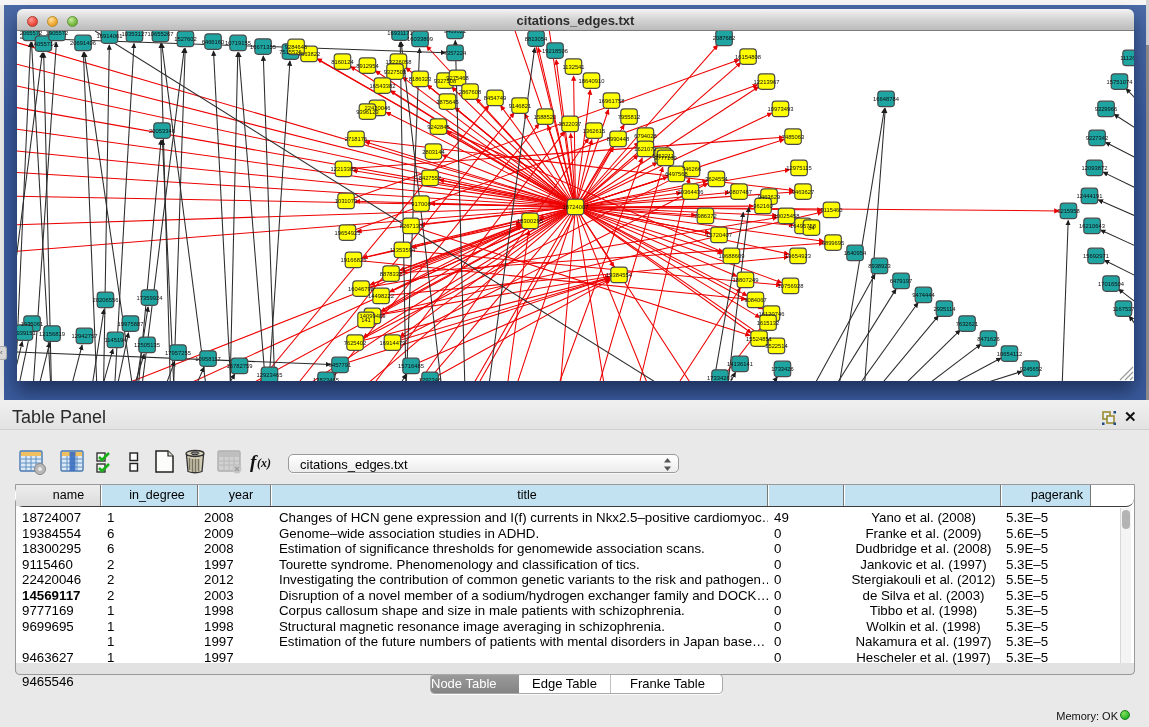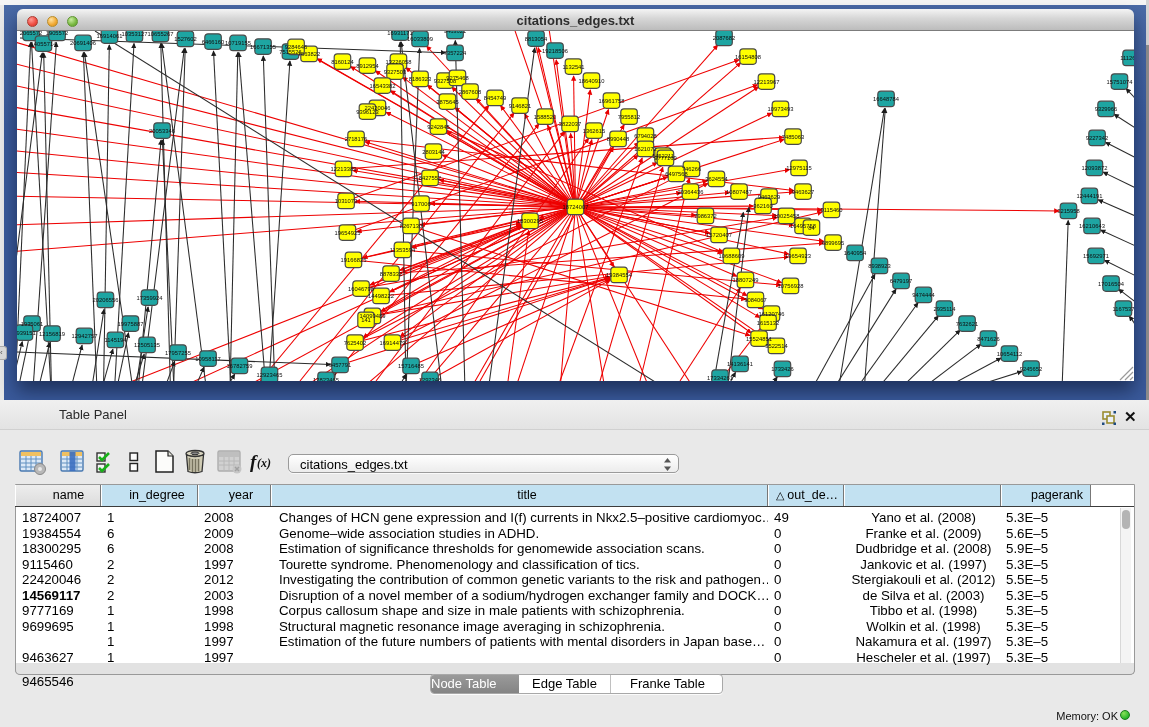--- a/index.html
+++ b/index.html
@@ -521,21 +521,21 @@
 </svg>
 <svg width="18" height="18" viewBox="0 0 18 18" style="position:absolute;left:1099px;top:332px">
 <path d="M4 17 L17 4 M9 17 L17 9 M14 17 L17 14" stroke="#9a9a9a" stroke-width="1.2"></path>
     </svg>
 </div>
 
 <div style="position:absolute;left:0px;top:346px;width:7px;height:14px;background:#d7d7d7;border:1px solid #aaa;border-left:none;border-radius:0 3px 3px 0;font-size:8px;color:#555;line-height:12px;">‹</div>
 
 <div style="position:absolute;left:0;top:400px;width:1149px;height:327px;background:#e9e9e9;"></div>
 <div style="position:absolute;left:0;top:400px;width:1149px;height:30px;background:linear-gradient(#f0f0f0,#e3e3e3);border-bottom:1px solid #d0d0d0;">
-<div style="position:absolute;left:12px;top:7px;font-size:13px;color:#2a2a2a;margin-left:47px;">Table Panel</div>
+<div style="position:absolute;left:12px;top:7px;font-size:18px;color:#2a2a2a;">Table Panel</div>
 <svg width="16" height="16" viewBox="0 0 16 16" style="position:absolute;left:1101px;top:10px">
 <rect x="2" y="2" width="7" height="7" fill="#eaf1fa" stroke="#9a8c30" stroke-width="1.6"></rect>
 <rect x="6" y="6" width="7" height="7" fill="#eaf1fa" stroke="#9a8c30" stroke-width="1.6"></rect>
 <rect x="12.5" y="1" width="2.5" height="2.5" fill="#1d4a80"></rect>
 <rect x="1" y="12.5" width="2.5" height="2.5" fill="#1d4a80"></rect>
 <rect x="12.5" y="12.5" width="2.5" height="2.5" fill="#1d4a80"></rect>
 </svg>
 <div style="position:absolute;left:1124px;top:8px;font-size:15px;font-weight:bold;color:#111;">✕</div>
 </div>
 
@@ -601,31 +601,30 @@
 <path d="M4.5 0 L8 4.5 L1 4.5 z" fill="#555"></path>
       <path d="M4.5 13 L8 8.5 L1 8.5 z" fill="#555"></path>
 </svg>
 </div>
 
 <div style="position:absolute;left:15px;top:484px;width:1120px;height:191px;background:#fff;
 border:1px solid #999;border-radius:0 0 5px 5px;"></div>
 <div style="position:absolute;left:15px;top:663px;width:1120px;height:12px;background:#e2e2e2;
 border:1px solid #999;border-top:none;border-radius:0 0 5px 5px;"></div>
 
-<div style="position:absolute;left:15px;top:485px;width:1119px;height:22px;background:#fff;border-bottom:1px solid #3c3c3c;">
+<div style="position:absolute;left:15px;top:485px;width:1119px;height:22px;background:#fff;border-bottom:1px solid #3c3c3c;border-radius:8px;">
 <div style="position:absolute;left:1px;top:0;width:85px;height:21px;background:linear-gradient(#ededed,#dcdcdc);border-right:1px solid #777;font-size:12.5px;color:#000;line-height:21px;"></div>
 <div style="position:absolute;left:-26.5px;top:0;width:160px;text-align:center;font-size:12.5px;color:#000;line-height:21px;">name</div>
 <div style="position:absolute;left:87px;top:0;width:96px;height:21px;background:#c2e1f1;border-right:1px solid #777;font-size:12.5px;color:#000;line-height:21px;"></div>
 <div style="position:absolute;left:62px;top:0;width:160px;text-align:center;font-size:12.5px;color:#000;line-height:21px;">in_degree</div>
 <div style="position:absolute;left:184px;top:0;width:72px;height:21px;background:#c2e1f1;border-right:1px solid #777;font-size:12.5px;color:#000;line-height:21px;"></div>
 <div style="position:absolute;left:146px;top:0;width:160px;text-align:center;font-size:12.5px;color:#000;line-height:21px;">year</div>
 <div style="position:absolute;left:257px;top:0;width:496px;height:21px;background:#c2e1f1;border-right:1px solid #777;font-size:12.5px;color:#000;line-height:21px;"></div>
 <div style="position:absolute;left:432px;top:0;width:160px;text-align:center;font-size:12.5px;color:#000;line-height:21px;">title</div>
 <div style="position:absolute;left:754px;top:0;width:75px;height:21px;background:#c2e1f1;border-right:1px solid #777;font-size:12.5px;color:#000;line-height:21px;"></div>
-<div style="position:absolute;left:712px;top:0;width:160px;text-align:center;font-size:12.5px;color:#000;line-height:21px;"><span style="display:inline-block;margin-right:3px;color:#000;font-size:11px;">△</span>out_de…</div>
 <div style="position:absolute;left:830px;top:0;width:156px;height:21px;background:#c2e1f1;border-right:1px solid #777;font-size:12.5px;color:#000;line-height:21px;"></div>
 <div style="position:absolute;left:987px;top:0;width:89px;height:21px;background:#c2e1f1;border-right:1px solid #777;font-size:12.5px;color:#000;line-height:21px;"></div>
 <div style="position:absolute;left:962px;top:0;width:160px;text-align:center;font-size:12.5px;color:#000;line-height:21px;">pagerank</div>
 </div>
 <div style="position:absolute;left:16px;top:509.0px;width:1104px;height:15.5px;font-size:13.3px;color:#000;">
 <span style="position:absolute;left:6px;top:1px;">18724007</span>
 <span style="position:absolute;left:91px;top:1px;">1</span>
 <span style="position:absolute;left:188px;top:1px;">2008</span>
 <span style="position:absolute;left:263px;top:1px;white-space:nowrap;width:489px;overflow:hidden;">Changes of HCN gene expression and I(f) currents in Nkx2.5–positive cardiomyoc…</span>
 <span style="position:absolute;left:758px;top:1px;">49</span>

